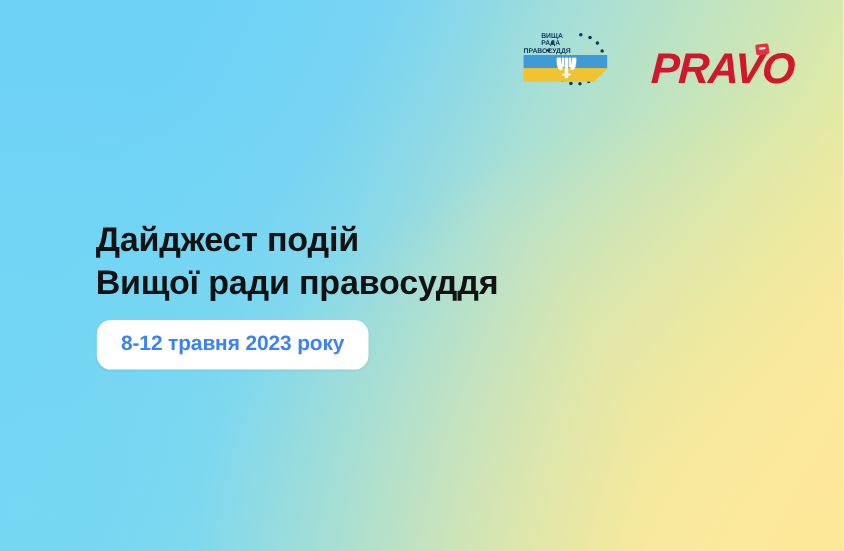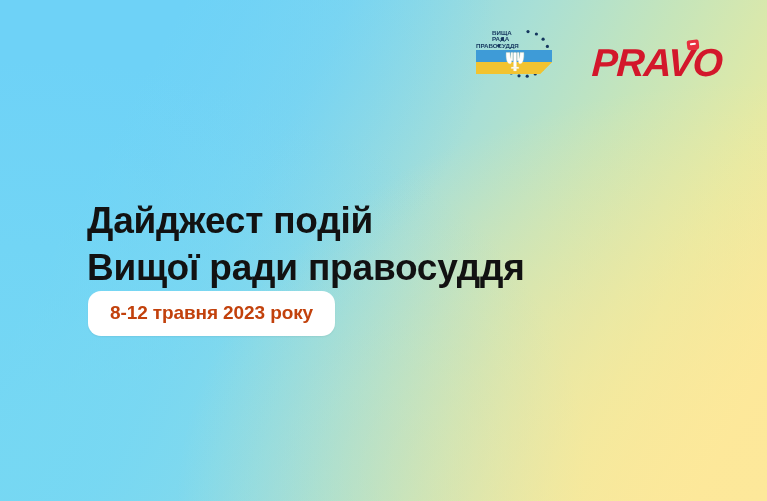--- a/index.html
+++ b/index.html
@@ -106,37 +106,37 @@
   }
 
   
   .headline {
     position: absolute;
     left: 87px;
     top: 198px;
     margin: 0;
     font-family: "Liberation Sans", sans-serif;
     font-weight: 700;
-    font-size: 37px;
+    font-size: 31px;
     line-height: 1.27;
     color: #121212;
     letter-spacing: -0.2px;
     white-space: pre-line;
   }
   .date-badge {
     position: absolute;
     left: 88px;
     top: 291px;
     background: #ffffff;
     border-radius: 13px;
     padding: 11px 22px 12px 22px;
     font-family: "Liberation Sans", sans-serif;
     font-weight: 700;
     font-size: 19px;
-    color: #c2410c;
+    color: #3b82f6;
     letter-spacing: -0.1px;
     box-shadow: 0 1px 2px rgba(0,0,0,0.06);
   }
 </style>
 </head>
 <body>
 
 <div class="poster">
 
   <div class="wash-c"></div>

